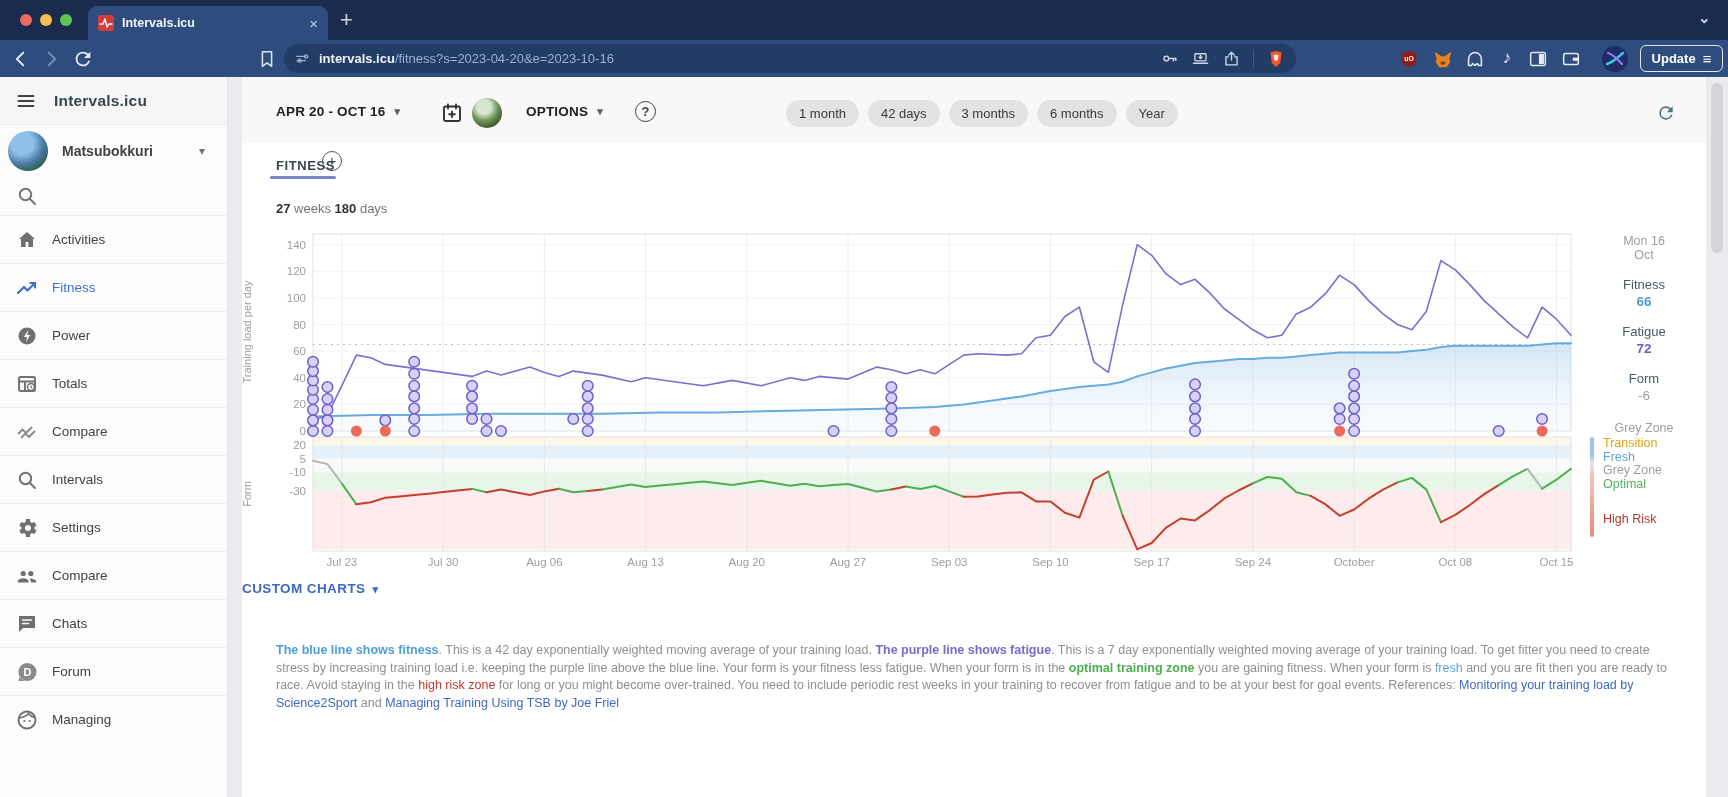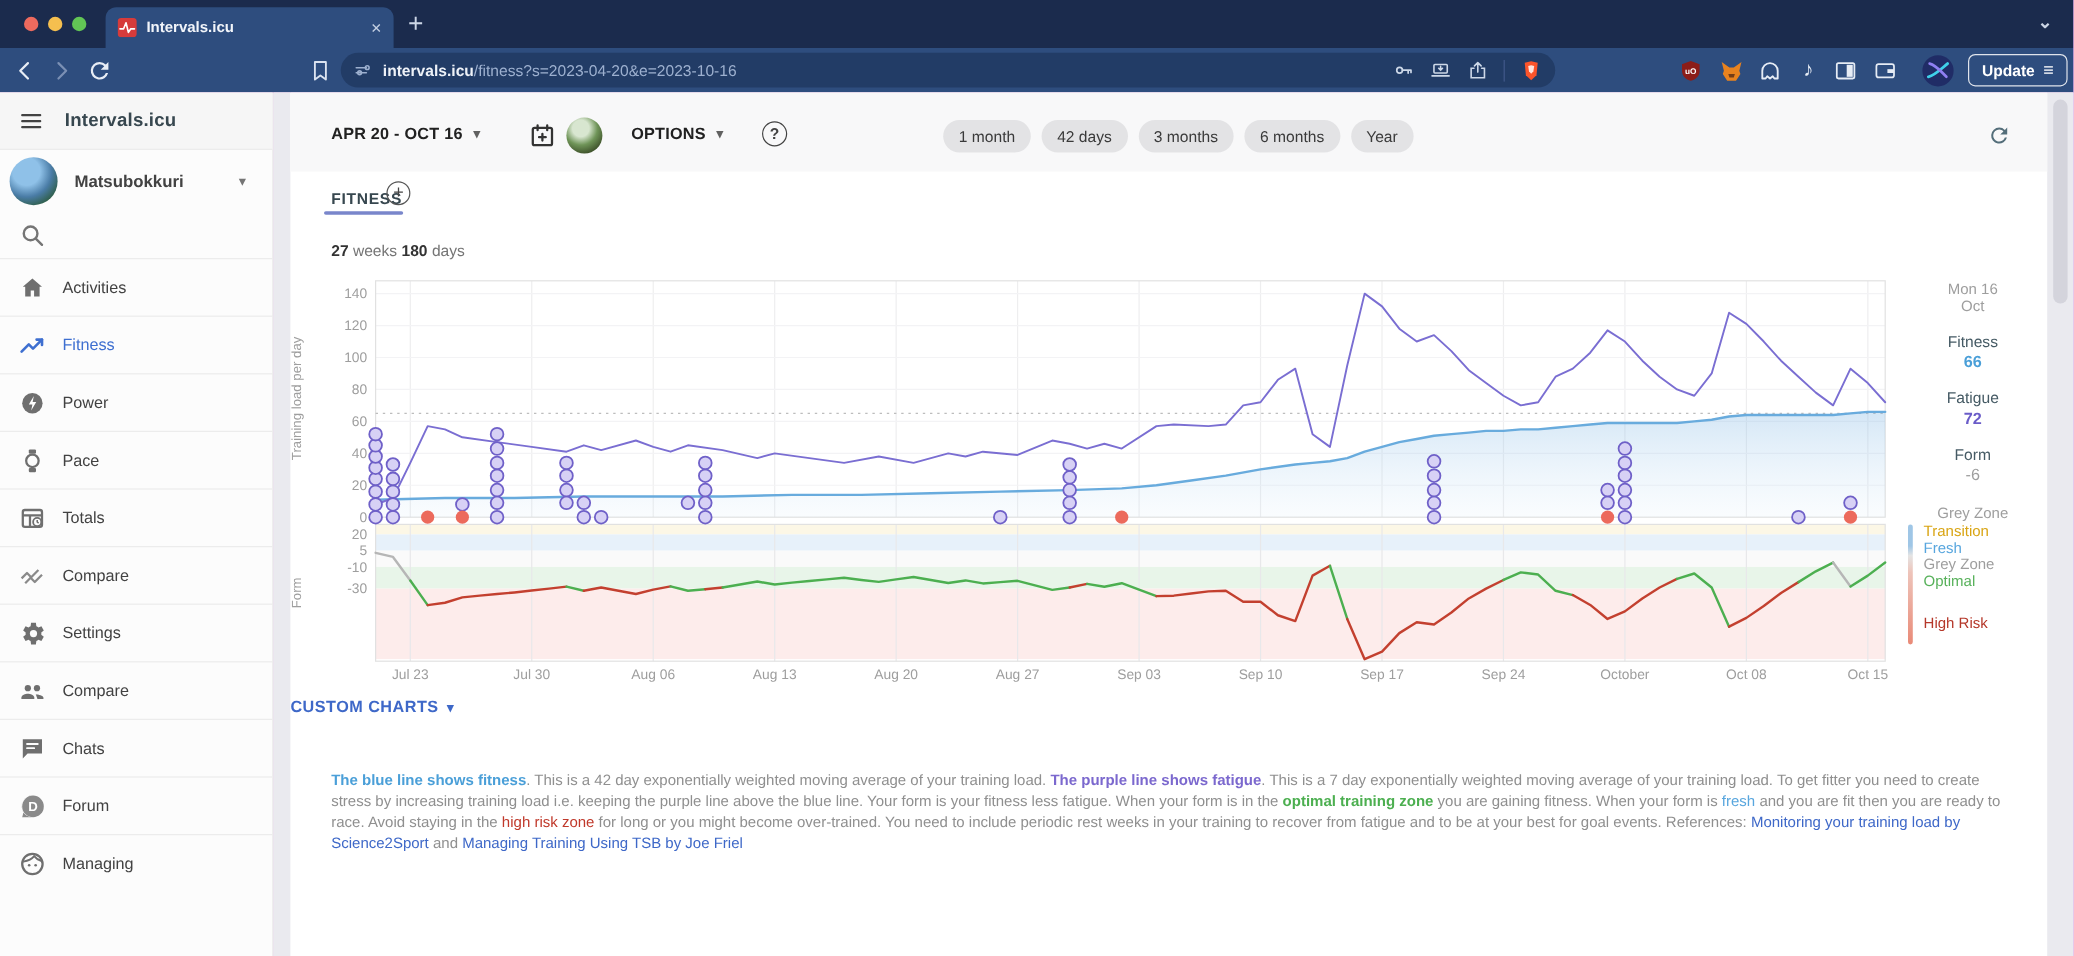--- a/index.html
+++ b/index.html
@@ -226,41 +226,40 @@
         </div>
         <div class="nav-item">
           <span class="nav-icon"><svg width="24" height="24" viewBox="0 0 24 24">
               <circle cx="12" cy="12" r="8.5" fill="#6f6f6f"></circle>
               <path d="M13.2 6 9 13h3l-1 5 4.2-7h-3Z" fill="#fff"></path>
             </svg></span>
           <span class="nav-label">Power</span>
         </div>
         <div class="nav-item">
           <span class="nav-icon"><svg width="24" height="24" viewBox="0 0 24 24">
-              <circle cx="12" cy="12" r="5.2" stroke="#6f6f6f" stroke-width="1.9" fill="none"></circle>
-              <rect x="9" y="2.5" width="6" height="3.6" rx="1" fill="#6f6f6f"></rect>
-              <rect x="9" y="17.9" width="6" height="3.6" rx="1" fill="#6f6f6f"></rect>
-            </svg></span>
-          <span class="nav-label">Pace</span>
-        </div>
-        <div class="nav-item">
-          <span class="nav-icon"><svg width="24" height="24" viewBox="0 0 24 24">
               <rect x="4" y="5" width="16" height="14" rx="1.8" stroke="#6f6f6f" stroke-width="1.9" fill="none"></rect>
               <path d="M4 9.5h16M10 9.5V19" stroke="#6f6f6f" stroke-width="1.9"></path>
               <circle cx="16" cy="15" r="3.4" fill="#fcfcfc" stroke="#6f6f6f" stroke-width="1.5"></circle>
               <path d="M16 13.4V15l1.2 1" stroke="#6f6f6f" stroke-width="1.3" fill="none"></path>
             </svg></span>
           <span class="nav-label">Totals</span>
         </div>
         <div class="nav-item">
           <span class="nav-icon"><svg width="24" height="24" viewBox="0 0 24 24">
               <path d="M3 14l4.5-4.5L11 13l6-6" stroke="#8a8a8a" stroke-width="1.9" fill="none" stroke-linejoin="round"></path>
               <path d="M6 18l4.5-4.5L14 17l6-6" stroke="#8a8a8a" stroke-width="1.9" fill="none" stroke-linejoin="round"></path>
             </svg></span>
           <span class="nav-label">Compare</span>
+        </div>
+        <div class="nav-item">
+          <span class="nav-icon"><svg width="24" height="24" viewBox="0 0 24 24">
+              <circle cx="10.5" cy="10.5" r="5.7" stroke="#6f6f6f" stroke-width="2" fill="none"></circle>
+              <path d="M15 15l5 5" stroke="#6f6f6f" stroke-width="2" stroke-linecap="round"></path>
+            </svg></span>
+          <span class="nav-label">Intervals</span>
         </div>
         <div class="nav-item">
           <span class="nav-icon"><svg width="24" height="24" viewBox="0 0 24 24">
               <path d="M19.4 13a7.5 7.5 0 0 0 0-2l2.1-1.6-2-3.5-2.5 1a7.7 7.7 0 0 0-1.7-1L14.9 3h-4l-.4 2.9a7.7 7.7 0 0 0-1.7 1l-2.5-1-2 3.5L6.4 11a7.5 7.5 0 0 0 0 2l-2.1 1.6 2 3.5 2.5-1a7.7 7.7 0 0 0 1.7 1l.4 2.9h4l.4-2.9a7.7 7.7 0 0 0 1.7-1l2.5 1 2-3.5Z" fill="#6f6f6f"></path>
               <circle cx="12.9" cy="12" r="3" fill="#fcfcfc"></circle>
             </svg></span>
           <span class="nav-label">Settings</span>
         </div>
         <div class="nav-item">
           <span class="nav-icon"><svg width="24" height="24" viewBox="0 0 24 24">

